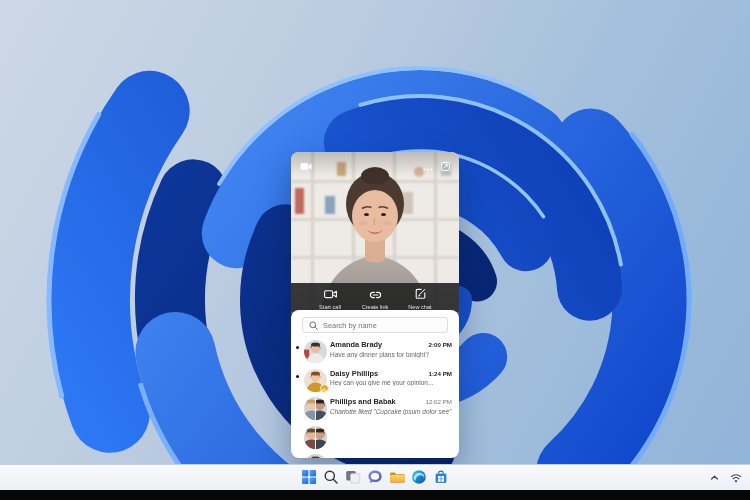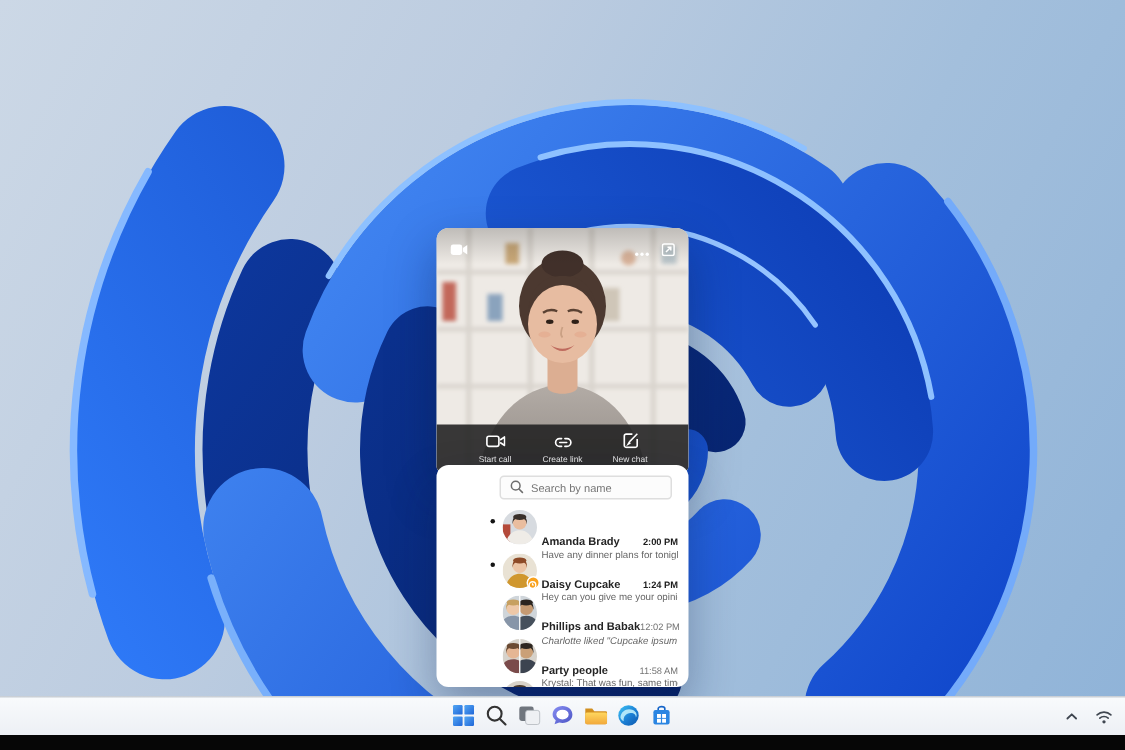--- a/index.html
+++ b/index.html
@@ -18,35 +18,35 @@
     background:linear-gradient(rgba(25,25,25,.22),rgba(25,25,25,0));}
   .vc-right{display:flex;gap:8px;align-items:center;}
   .icon-btn{background:none;border:none;padding:0;display:flex;align-items:center;cursor:pointer;}
   .video-actions{position:absolute;bottom:0;left:0;right:0;height:31px;background:rgba(36,36,36,.9);
     display:flex;justify-content:center;gap:9px;align-items:flex-start;padding-top:4px;box-sizing:border-box;}
   .va-btn{display:flex;flex-direction:column;align-items:center;gap:1.5px;background:none;border:none;
     color:#f0f0f0;width:36px;padding:0;cursor:pointer;}
   .va-label{font-size:5.6px;color:#e9e9e9;white-space:nowrap;}
 
   .list-card{position:relative;margin-top:-4px;height:148px;background:#fff;border-radius:8px;
-    box-shadow:0 14px 30px rgba(8,28,70,.32);overflow:hidden;padding-left:31px;}
+    box-shadow:0 14px 30px rgba(8,28,70,.32);overflow:hidden;}
   .searchbox{margin:7px 11px 4px;height:16px;border:1px solid #dedede;border-radius:3px;background:#fcfcfc;
     display:flex;align-items:center;padding:0 6px;gap:5px;box-sizing:border-box;}
   .searchbox svg{flex:0 0 auto;}
   .search-input{border:none;outline:none;background:transparent;font-size:7.4px;color:#444;width:100%;padding:0;
     font-family:"Liberation Sans","DejaVu Sans",sans-serif;}
   .search-input::placeholder{color:#767676;}
 
   .conv-row{position:relative;height:28.5px;padding:3px 7px 0 39px;box-sizing:border-box;cursor:pointer;}
   .unread-dot{position:absolute;left:4.5px;top:9px;width:3px;height:3px;border-radius:50%;background:#151515;}
   .avatar{position:absolute;left:13px;top:3px;width:23px;height:23px;}
   .badge{position:absolute;right:-1.5px;bottom:-1.5px;width:9px;height:9px;border-radius:50%;
     background:#f9a11b;border:1.5px solid #fff;box-sizing:border-box;display:flex;align-items:center;justify-content:center;}
   .conv-top{display:flex;justify-content:space-between;align-items:baseline;}
-  .conv-name{font-size:7.4px;font-weight:700;color:#242424;white-space:nowrap;margin-top:16px;}
+  .conv-name{font-size:7.4px;font-weight:700;color:#242424;white-space:nowrap;}
   .conv-time{font-size:6.2px;color:#757575;white-space:nowrap;}
   .conv-row.unread .conv-time{color:#1d1d1d;font-weight:700;}
   .conv-preview{font-size:6.5px;color:#666;margin-top:1.5px;white-space:nowrap;overflow:hidden;}
   .conv-preview.italic{font-style:italic;}
 
   
   .taskbar{position:absolute;left:0;right:0;top:464px;height:26px;
     background:linear-gradient(#f8fafc,#eceff4);border-top:1px solid rgba(100,110,125,.25);z-index:6;}
   .tb-center{position:absolute;left:50%;top:0;height:26px;transform:translateX(-50%);
     display:flex;gap:4px;align-items:center;}
@@ -250,21 +250,21 @@
                   <ellipse cx="12" cy="4.8" rx="4.6" ry="2.1" fill="#8d4a27"></ellipse>
                 </g>
               </svg><span class="badge">
                 <span><svg width="6" height="6" viewBox="0 0 6 6">
                     <circle cx="3" cy="3" r="2.2" fill="none" stroke="#fff" stroke-width="0.9"></circle>
                     <path d="M3 1.9 V3 H4" stroke="#fff" stroke-width="0.8" fill="none"></path>
                   </svg></span>
               </span></span>
             <div class="conv-main">
               <div class="conv-top">
-                <span class="conv-name">Daisy Cupcake</span>
+                <span class="conv-name">Daisy Phillips</span>
                 <span class="conv-time">1:24 PM</span>
               </div>
               <div class="conv-preview">Hey can you give me your opinion...</div>
             </div>
           </div>
           <div class="conv-row">
             <span class="avatar"><svg width="23" height="23" viewBox="0 0 24 24">
                 <defs>
                   <clipPath id="ac2">
                     <circle cx="12" cy="12" r="12"></circle>
@@ -332,27 +332,20 @@
                     <g transform="translate(4.5,0)">
                       <path d="M2,24 C3.5,17 7.4,14 12,14 C16.6,14 20.5,17 22,24 Z" fill="#3c4450"></path>
                       <circle cx="12" cy="8.8" r="4.8" fill="#caa078"></circle>
                       <path d="M12,3.4 C8.2,3.4 6.6,6.2 7,10 C7.4,6.6 9.2,5.8 12,5.8 C14.8,5.8 16.6,6.6 17,10 C17.4,6.2 15.8,3.4 12,3.4 Z" fill="#2e2620"></path>
                       <ellipse cx="12" cy="4.8" rx="4.6" ry="2.1" fill="#2e2620"></ellipse>
                     </g>
                   </g>
                   <line x1="12" y1="0" x2="12" y2="24" stroke="#fff" stroke-width="0.9"></line>
                 </g>
               </svg></span>
-            <div class="conv-main">
-              <div class="conv-top">
-                <span class="conv-name">Party people</span>
-                <span class="conv-time">11:58 AM</span>
-              </div>
-              <div class="conv-preview">Krystal: That was fun, same time nex...</div>
-            </div>
           </div>
           <div class="conv-row">
             <span class="avatar"><svg width="23" height="23" viewBox="0 0 24 24">
                 <defs>
                   <clipPath id="ac4">
                     <circle cx="12" cy="12" r="12"></circle>
                   </clipPath>
                   <clipPath id="hl4">
                     <rect x="0" y="0" width="12" height="24"></rect>
                   </clipPath>

